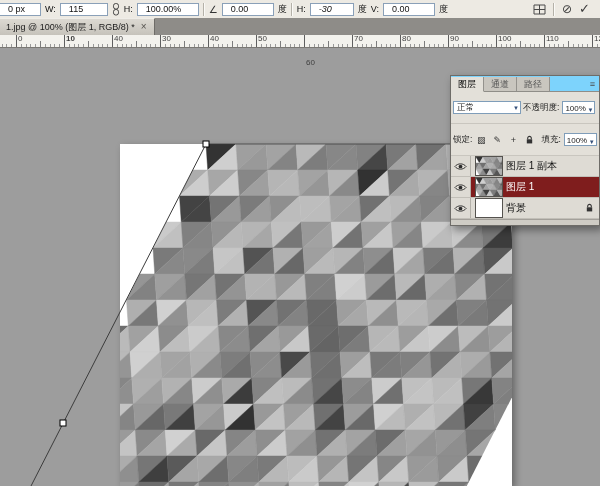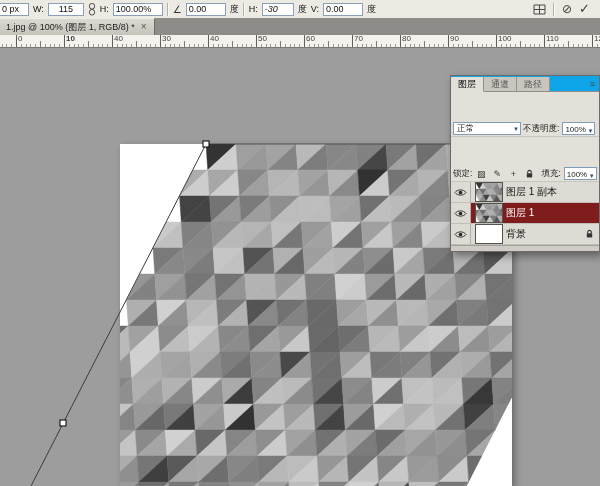--- a/index.html
+++ b/index.html
@@ -10,25 +10,25 @@
   }
   
   .options-bar{
     position:absolute;top:0;left:0;right:0;height:18px;
     background:#edeae3;border-bottom:1px solid #8f8d88;
     display:flex;align-items:center;gap:4px;padding:0 4px 0 0;
     font-size:9px;color:#111;z-index:20;
   }
   .ob-field{
     display:inline-block;background:#fff;border:1px solid #8aa0b8;
-    height:11px;line-height:11px;padding:0 2px;font-size:9px;color:#111;
+    height:11px;line-height:11px;padding:0 8px;font-size:9px;color:#111;
     white-space:nowrap;overflow:hidden;
   }
   .ob-field.partial{border-left:none;width:24px;}
-  .w34{width:30px;text-align:center;} .w46{width:44px;} .w38{width:34px;} .w32{width:26px;font-style:italic;}
+  .w34{width:30px;} .w46{width:44px;} .w38{width:34px;} .w32{width:26px;font-style:italic;}
   .ob-label{white-space:nowrap;}
   .ob-sep{width:1px;height:13px;background:#b4b1a8;border-right:1px solid #fbfaf7;}
   .ob-icon{display:inline-flex;align-items:center;}
   .ob-icon.angle{font-size:10px;color:#333;}
   .ob-right{margin-left:auto;display:flex;align-items:center;gap:7px;padding-right:6px;}
   .ob-glyph{font-size:12px;color:#3a3a3a;line-height:12px;cursor:pointer;}
   .ob-glyph.commit{font-size:13px;}
   
   .doc-tabbar{
     position:absolute;top:18px;left:0;right:0;height:17px;
@@ -68,28 +68,28 @@
   }
   .pattern-wrap svg{display:block;width:435px;height:342px;}
   .overlay{position:absolute;left:0;top:0;pointer-events:none;z-index:5;}
   
   .panel{
     position:absolute;left:450px;top:75px;width:148px;z-index:30;
     background:#e3e0d9;border:1px solid #6e6c68;
     box-shadow:3px 4px 8px rgba(0,0,0,.4);
     font-size:9px;color:#1c1c1c;
   }
-  .ptabs{height:15px;background:#0ea5e9;display:flex;align-items:flex-end;border-bottom:1px solid #8f8d88;}
+  .ptabs{height:15px;background:#7dd3fc;display:flex;align-items:flex-end;border-bottom:1px solid #8f8d88;}
   .ptab{
     height:14px;line-height:14px;padding:0 7px;background:#c9c6bf;color:#555;
     border-right:1px solid #94928d;font-size:9px;cursor:pointer;white-space:nowrap;
   }
   .ptab.active{background:#e3e0d9;color:#000;border-bottom:1px solid #e3e0d9;margin-bottom:-1px;}
   .pmenu{margin-left:auto;padding:0 4px;color:#4a4a4a;font-size:9px;line-height:14px;cursor:pointer;}
-  .prow{height:15px;display:flex;align-items:center;gap:2px;padding:0 2px;border-bottom:1px solid #c9c6bf;margin-top:29px;}
+  .prow{height:15px;display:flex;align-items:center;gap:2px;padding:8px 2px;border-bottom:1px solid #c9c6bf;}
   .pselect{
     width:62px;height:11px;background:#fff;border:1px solid #7f9db9;
     display:flex;align-items:center;justify-content:space-between;
     padding:0 1px 0 3px;font-size:8.5px;cursor:pointer;
   }
   .dd{font-size:6px;color:#35507a;line-height:6px;}
   .plabel{font-size:8.5px;white-space:nowrap;color:#1c1c1c;}
   .pvalbox{
     width:28px;height:11px;background:#fff;border:1px solid #7f9db9;margin-left:1px;
     display:flex;align-items:flex-end;justify-content:space-between;
@@ -164,21 +164,21 @@
     </div>
   </div>
 
   <div class="ruler" id="ruler">
       <span class="rlabel" style="left: 18px;">0</span>
       <span class="rlabel" style="left: 66px; font-weight: bold;">10</span>
       <span class="rlabel" style="left: 114px;">40</span>
       <span class="rlabel" style="left: 162px;">30</span>
       <span class="rlabel" style="left: 210px;">40</span>
       <span class="rlabel" style="left: 258px;">50</span>
-      <span class="rlabel" style="left: 306px;">60</span>
+      <span class="rlabel" style="left: 306px; margin-top: 24px;">60</span>
       <span class="rlabel" style="left: 354px;">70</span>
       <span class="rlabel" style="left: 402px;">80</span>
       <span class="rlabel" style="left: 450px;">90</span>
       <span class="rlabel" style="left: 498px;">100</span>
       <span class="rlabel" style="left: 546px;">110</span>
       <span class="rlabel" style="left: 594px;">120</span>
     </div>
 
   <div class="canvas">
     <div class="document">

